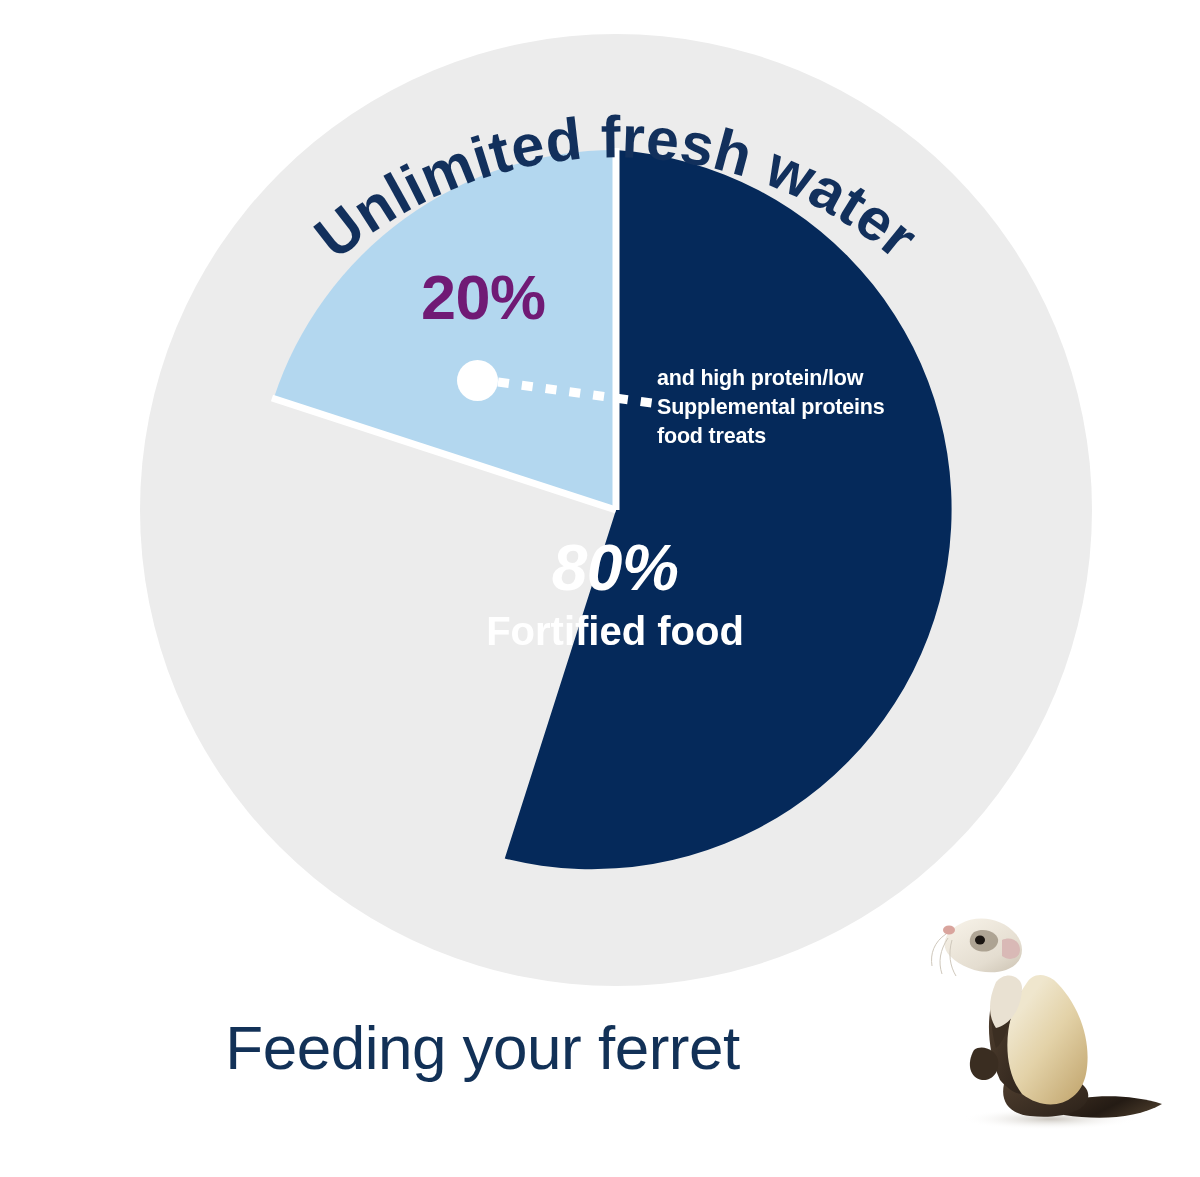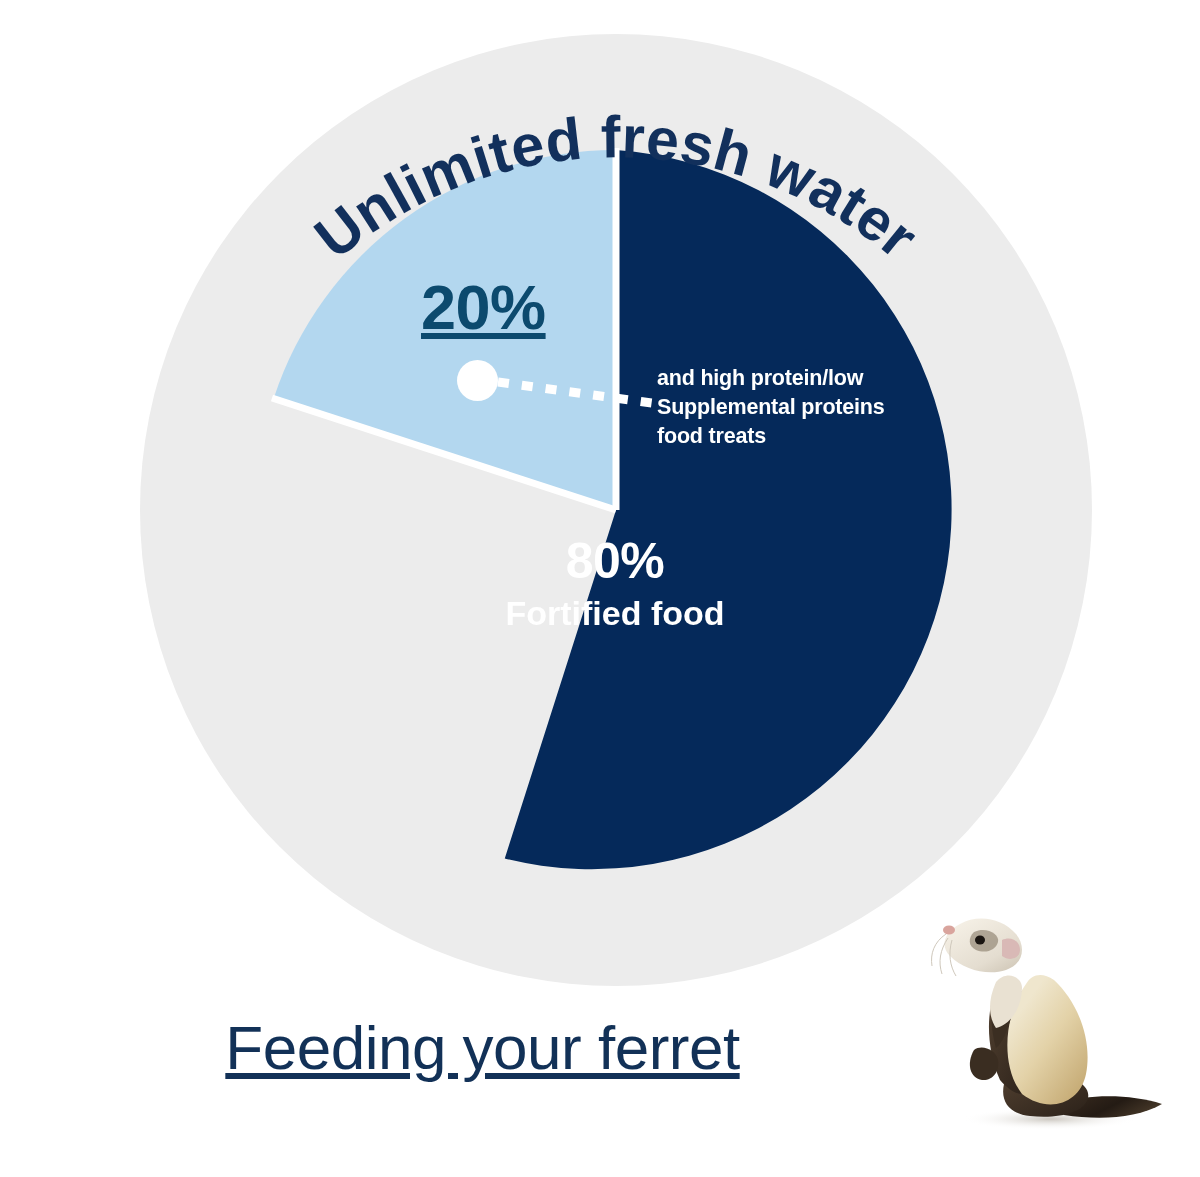--- a/index.html
+++ b/index.html
@@ -53,45 +53,45 @@
     font-weight: 700;
     font-size: 59px;
     letter-spacing: 0.5px;
     fill: #12305c;
   }
 
   
   .label-20 {
     position: absolute;
     left: 421px;
-    top: 276px;
+    top: 266px;
     font-size: 63px;
     font-weight: 700;
-    color: #0c4a6e;
+    color: #701a75;
     letter-spacing: -0.5px;
     line-height: 1;
     white-space: nowrap;
-    text-decoration: underline;
   }
   .label-80-wrap {
     position: absolute;
     left: 380px;
     top: 535px;
     width: 470px;
     text-align: center;
     color: #ffffff;
   }
   .label-80-pct {
-    font-size: 50px;
+    font-size: 64px;
     font-weight: 700;
     letter-spacing: -0.5px;
     line-height: 1.05;
+    font-style: italic;
   }
   .label-80-sub {
-    font-size: 34px;
+    font-size: 40px;
     font-weight: 700;
     line-height: 1.15;
     margin-top: 6px;
   }
 
   
   .callout-dot {
     position: absolute;
     left: 457px;
     top: 360px;
@@ -116,21 +116,20 @@
   .bottom-title {
     position: absolute;
     left: 0;
     top: 1012px;
     width: 965px;
     text-align: center;
     font-size: 62px;
     font-weight: 300;
     color: #123157;
     letter-spacing: -0.5px;
-    text-decoration: underline;
   }
 
   
   .ferret {
     position: absolute;
     left: 930px;
     top: 888px;
     width: 240px;
     height: 245px;
   }

